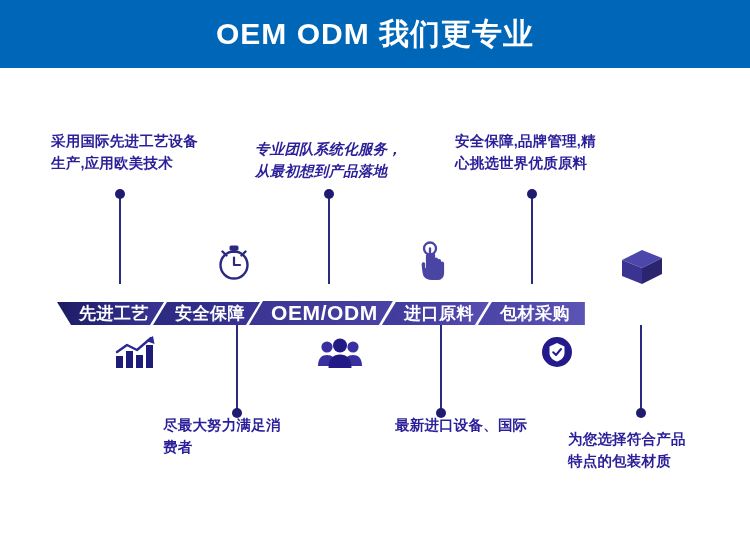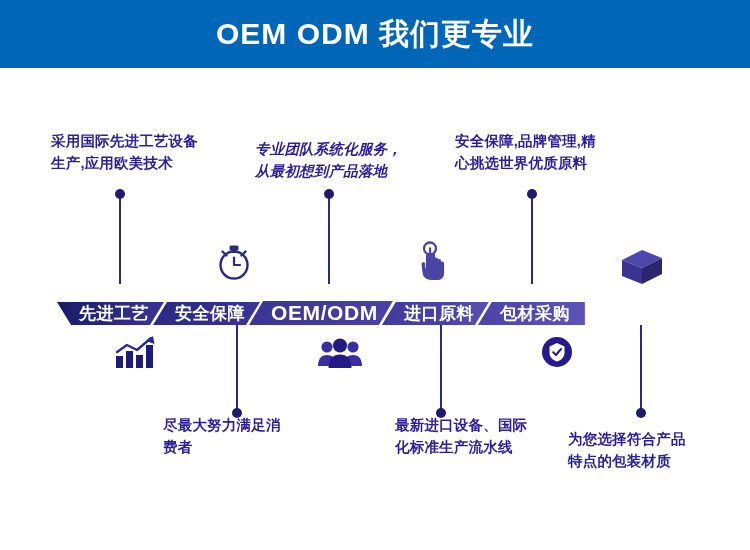--- a/index.html
+++ b/index.html
@@ -204,20 +204,19 @@
   <div class="stem down" style="left:640px;top:257px;height:88px;">
     <span class="dot"></span>
   </div>
 
   <div class="txt" style="left:163px;top:346px;">
     <div>尽最大努力满足消</div>
     <div>费者</div>
   </div>
   <div class="txt" style="left:367px;top:346px;margin-left:28px;">
     <div>最新进口设备、国际</div>
-    <div>化标准生产流水线</div>
   </div>
   <div class="txt" style="left:568px;top:360px;">
     <div>为您选择符合产品</div>
     <div>特点的包装材质</div>
   </div>
 
 </div>
 
 </body></html>

